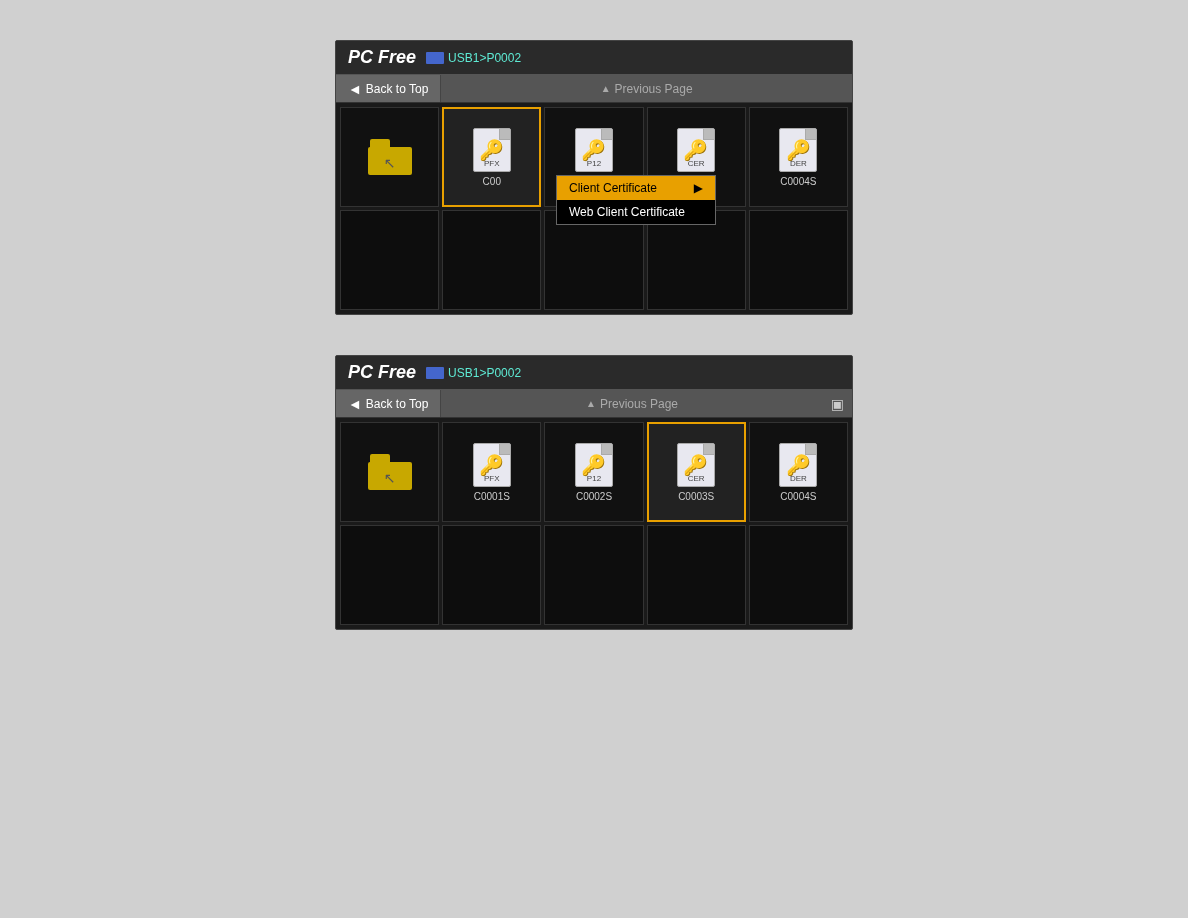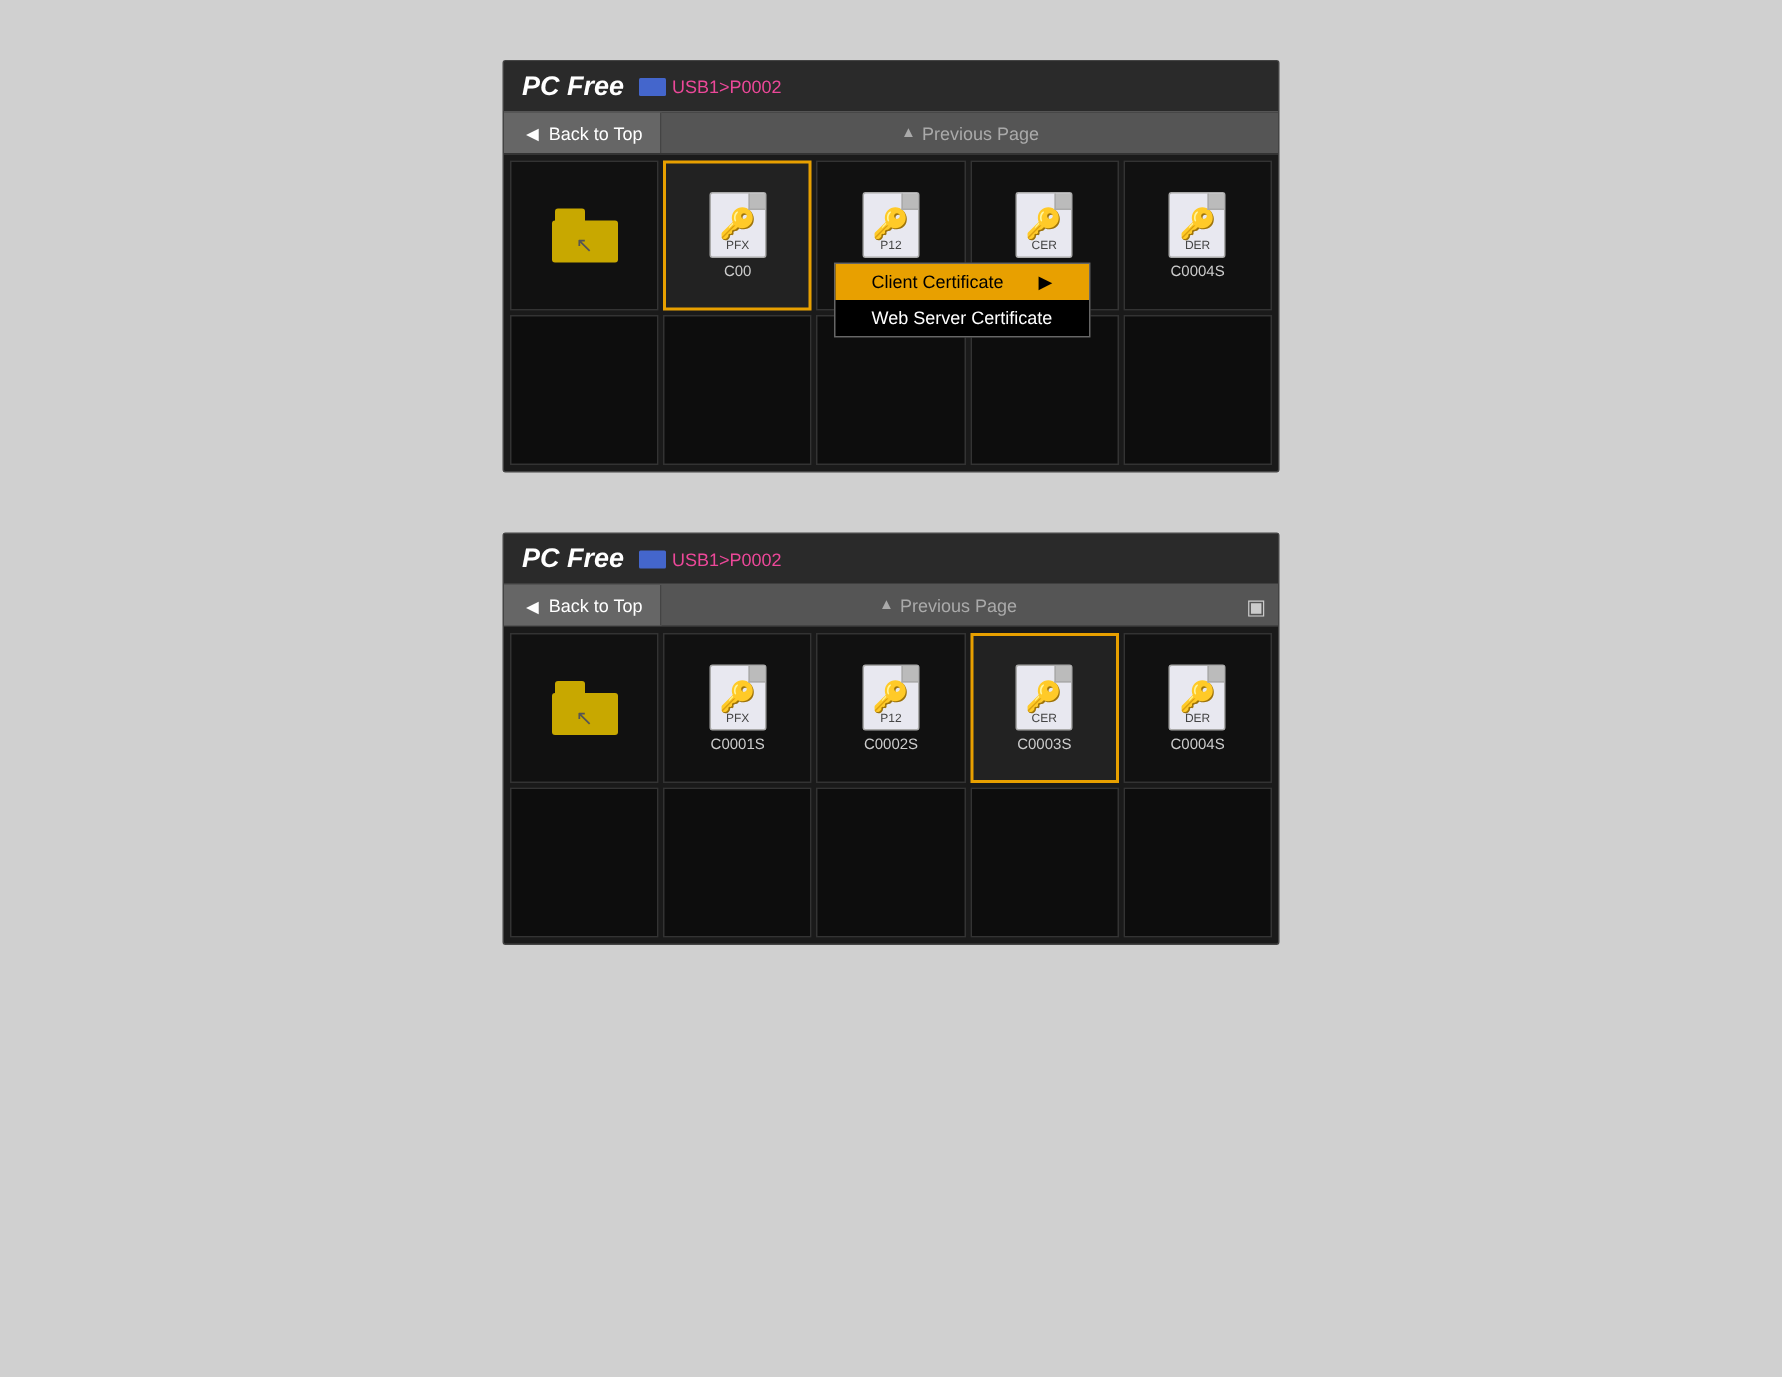--- a/index.html
+++ b/index.html
@@ -38,21 +38,21 @@
       font-size: 18px;
       font-weight: bold;
       font-style: italic;
       flex: 0 0 auto;
     }
 
     .usb-badge {
       display: flex;
       align-items: center;
       gap: 4px;
-      color: #ec4899;
+      color: #5eead4;
       font-size: 12px;
     }
 
     .usb-icon {
       width: 18px;
       height: 12px;
       background: #4466cc;
       border-radius: 1px;
       display: inline-block;
     }
@@ -226,21 +226,21 @@
       position: absolute;
       top: 72px;
       left: 220px;
       background: #000;
       border: 1px solid #666;
       z-index: 100;
       min-width: 160px;
     }
 
     .context-menu-item {
-      padding: 5px 24px;
+      padding: 5px 12px;
       color: #fff;
       font-size: 12px;
       cursor: pointer;
       white-space: nowrap;
       display: flex;
       align-items: center;
       justify-content: space-between;
     }
 
     .context-menu-item.active {
@@ -331,21 +331,21 @@
     <div class="grid-cell empty"></div>
     <div class="grid-cell empty"></div>
     <div class="grid-cell empty"></div>
 
     <div class="context-menu">
       <div class="context-menu-item active">
         <span>Client Certificate</span>
         <span class="arrow">▶</span>
       </div>
       <div class="context-menu-item">
-        <span>Web Server Certificate</span>
+        <span>Web Client Certificate</span>
       </div>
     </div>
   </div>
 </div>
 
 <div class="panel">
   <div class="panel-header">
     <span class="panel-title">PC Free</span>
     <div class="usb-badge">
       <span class="usb-icon"></span>

